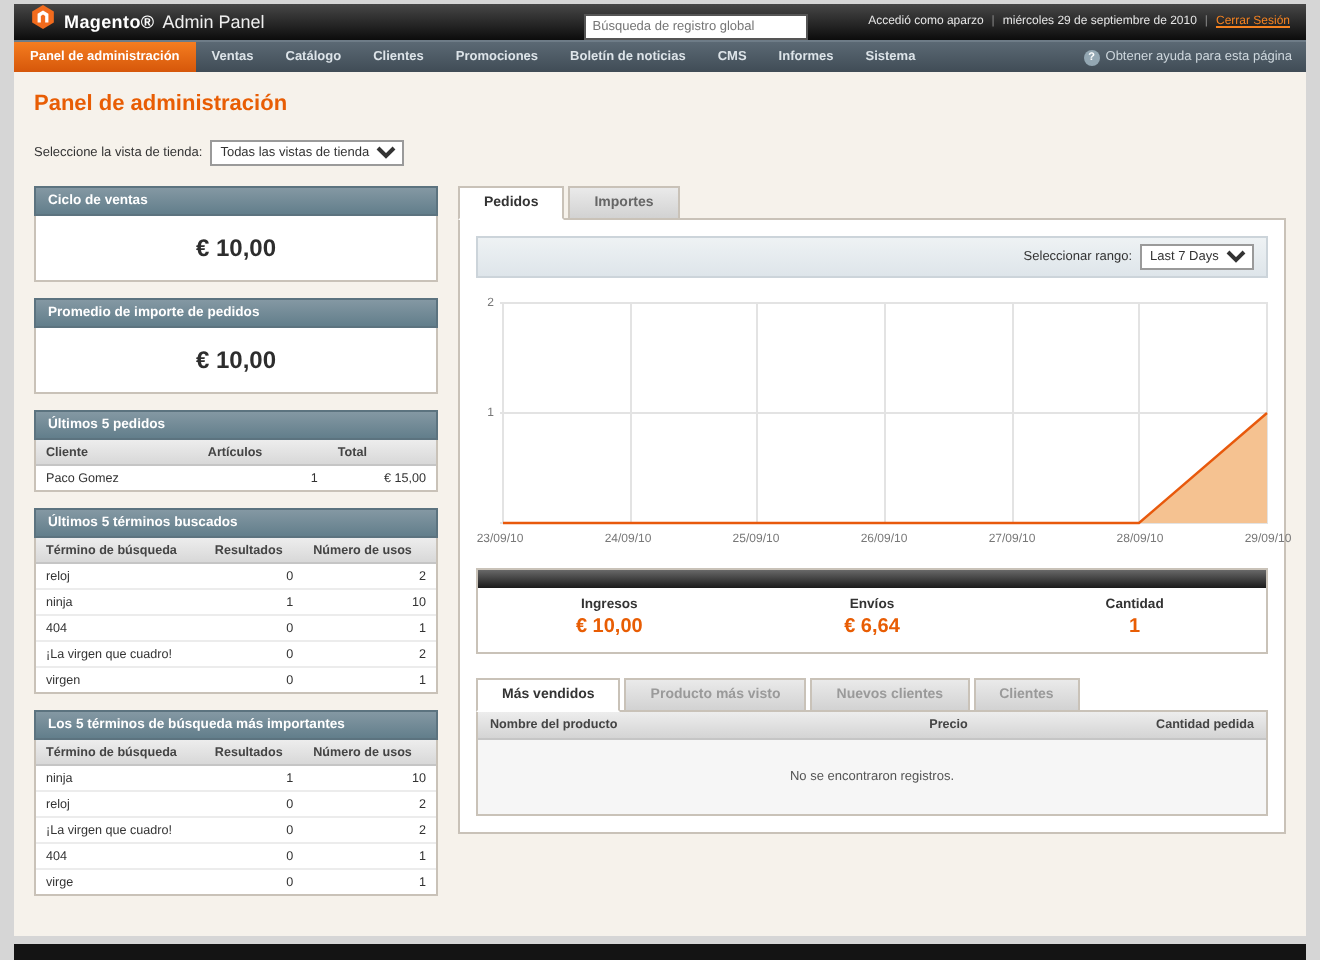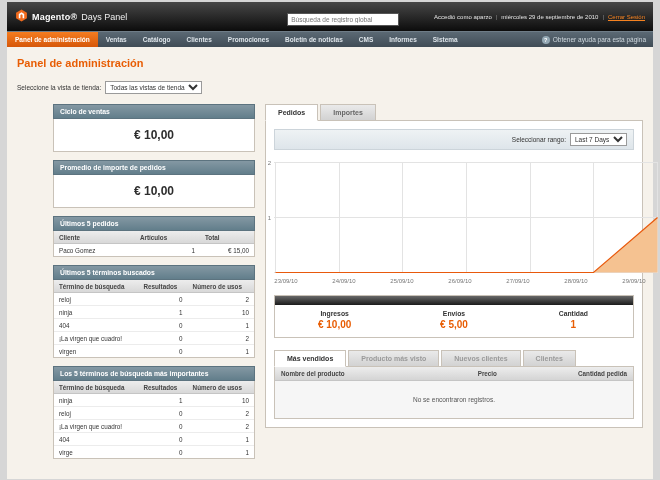--- a/index.html
+++ b/index.html
@@ -1,21 +1,21 @@
 <!DOCTYPE html>
 <html><head>
 <meta charset="utf-8">
 <style>
   * { box-sizing: border-box; margin: 0; padding: 0; }
   html,body { width:660px; height:480px; overflow:hidden; background:#d6d6d6;
     font-family:"Liberation Sans", sans-serif; }
   .page { margin:2px 7px 0; }
 
   
-  .topbar { height:29px; background:linear-gradient(#474747,#0c0c0c); display:flex;
+  .topbar { height:18px; background:linear-gradient(#474747,#0c0c0c); display:flex;
     align-items:center; padding:0 8px; color:#fff; }
   .brand-wrap { display:flex; align-items:center; gap:4px; }
   .brand { font-size:9px; font-weight:bold; letter-spacing:.2px; }
   .brand-suffix { font-size:9px; color:#eee; }
   .global-search { margin-left:160px; }
   .global-search input { width:112px; height:13px; font-size:6.5px; padding:0 3px;
     border:1px solid #555; background:#fff; color:#333; font-family:inherit; }
   .top-right { margin-left:auto; display:flex; align-items:center; gap:4px;
     font-size:6px; color:#e6e6e6; white-space:nowrap; }
   .sep { color:#8a8a8a; }
@@ -33,21 +33,21 @@
     color:#fff; font-size:5.5px; line-height:8px; text-align:center; font-weight:bold; }
 
   
   .content { background:#f6f2eb; padding:8px 10px 12px; min-height:418px; }
   .page-title { color:#e85d04; font-size:11px; font-weight:bold; margin:2px 0 12px; }
   .store-row { font-size:6.5px; color:#333; margin-bottom:10px; display:flex;
     align-items:center; gap:4px; }
   select { font-size:6.5px; height:13px; border:1px solid #9a9a9a; background:#fff;
     color:#333; font-family:inherit; }
 
-  .columns { display:flex; gap:10px; align-items:flex-start;margin-left:36px; }
+  .columns { display:flex; gap:10px; align-items:flex-start; }
   .col-left { width:202px; flex:none; }
   .col-right { flex:1; min-width:0; }
 
   
   .panel { margin-bottom:8px; }
   .panel-head { background:linear-gradient(#8498a3,#627e8b); border:1px solid #5c737f;
     color:#fff; font-size:6.8px; font-weight:bold; padding:3px 6px; }
   .panel-body { border:1px solid #c9c2b8; border-top:none; background:#fff; }
   .big-value { text-align:center; font-size:12px; font-weight:bold; color:#2d2d2d;
     padding:9px 0; }
@@ -104,21 +104,21 @@
 
   <div class="topbar">
     <div class="brand-wrap">
       <span>
         <svg width="13" height="13" viewBox="0 0 24 24">
           <polygon points="12,1 22,7 22,17 12,23 2,17 2,7" fill="#f26b1d"></polygon>
           <path d="M7 17V9l5-3 5 3v8h-3v-6l-2-1.2L10 11v6z" fill="#fff"></path>
         </svg>
       </span>
       <span class="brand">Magento®</span>
-      <span class="brand-suffix">Days Panel</span>
+      <span class="brand-suffix">Admin Panel</span>
     </div>
     <div class="global-search">
       <input type="text" placeholder="Búsqueda de registro global" style="">
     </div>
     <div class="top-right">
       <span>Accedió como aparzo</span>
       <span class="sep">|</span>
       <span>miércoles 29 de septiembre de 2010</span>
       <span class="sep">|</span>
       <span class="logout">Cerrar Sesión</span>
@@ -326,21 +326,21 @@
 
           <div class="totals">
             <div class="totals-strip"></div>
             <div class="totals-grid">
               <div class="total-cell">
                 <div class="total-label">Ingresos</div>
                 <div class="total-value">€ 10,00</div>
               </div>
               <div class="total-cell">
                 <div class="total-label">Envíos</div>
-                <div class="total-value">€ 5,00</div>
+                <div class="total-value">€ 6,64</div>
               </div>
               <div class="total-cell">
                 <div class="total-label">Cantidad</div>
                 <div class="total-value">1</div>
               </div>
             </div>
           </div>
 
           <div class="bottom-tabs">
             <span class="tab active">Más vendidos</span>

